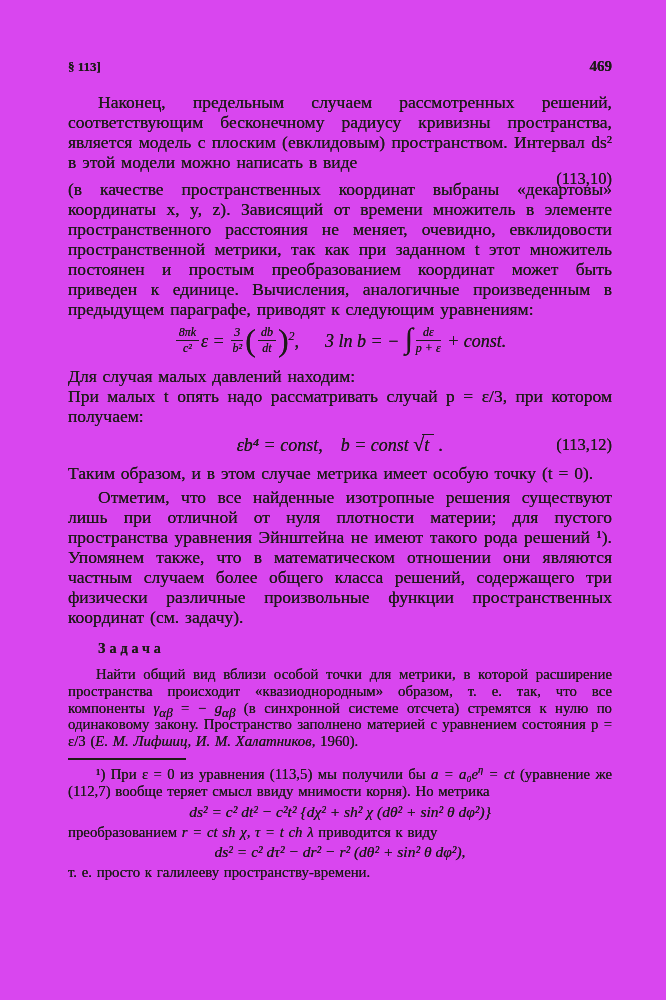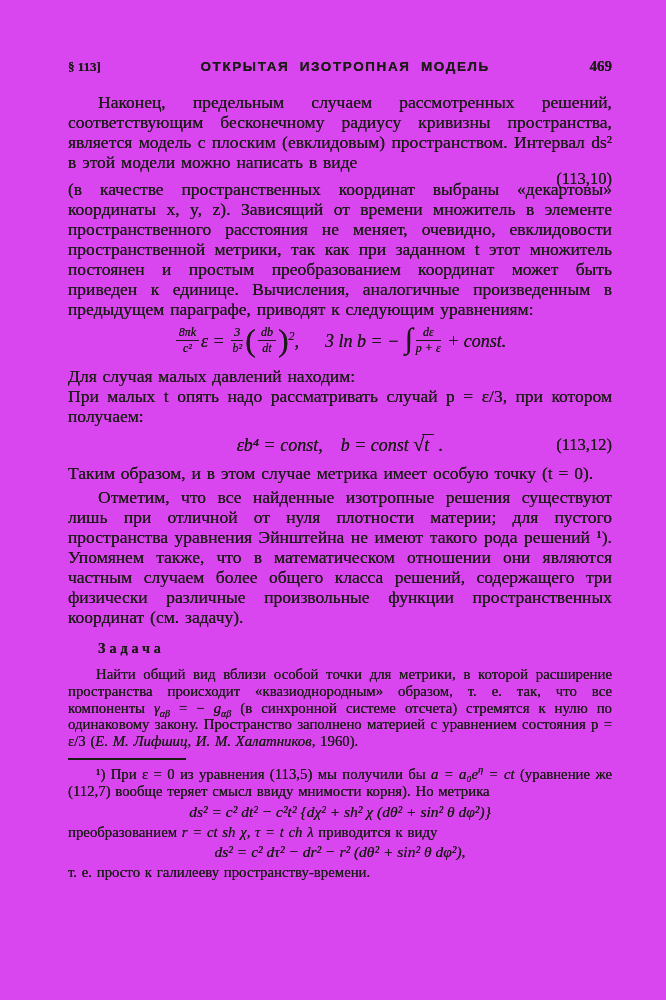--- a/index.html
+++ b/index.html
@@ -47,32 +47,31 @@
 
   .sqrt-sign{ font-style:normal; font-size:20px; }
   .sqrt-arg{ border-top:1.4px solid currentColor; padding:0 5px 0 2px; margin-left:-2px; }
   .gap{ display:inline-block; width:26px; }
 
   .task-heading{ font-size:14px; font-weight:bold; letter-spacing:4px; margin:14px 0 9px 30px; }
   .small{ font-size:14.8px; line-height:16.8px; text-align:justify; margin:0; word-spacing:1px; }
   .small.indent{ text-indent:28px; }
   .fn-rule{ width:118px; border-top:2px solid #1d1b18; margin:8px 0 6px; }
   .fn-eq{ text-align:center; font-style:italic; font-size:15.5px; margin:3px 0; white-space:nowrap; }
-  .var-sub{ font-size:10px; line-height:0; }
+  .var-sub{ font-size:13px; line-height:0; }
   .var-sup{ font-size:10.5px; line-height:0; vertical-align:super; }
   .it{ font-style:italic; }
 </style>
 </head>
 <body>
 
 <div class="page">
 
   <header class="running-head">
     <span class="sec">§ 113]</span>
-    <span class="rh-title">ОТКРЫТАЯ ИЗОТРОПНАЯ МОДЕЛЬ</span>
     <span class="pagenum">469</span>
   </header>
 
   <p class="body indent">Наконец, предельным случаем рассмотренных решений, соответствующим бесконечному радиусу кривизны пространства, является модель с плоским (евклидовым) пространством. Интервал ds² в этой модели можно написать в виде</p>
 
   <div class="eq-row">
     <span class="eq-num">(113,10)</span>
   </div>
 
   <p class="body">(в качестве пространственных координат выбраны «декартовы» координаты x, y, z). Зависящий от времени множитель в элементе пространственного расстояния не меняет, очевидно, евклидовости пространственной метрики, так как при заданном t этот множитель постоянен и простым преобразованием координат может быть приведен к единице. Вычисления, аналогичные произведенным в предыдущем параграфе, приводят к следующим уравнениям:</p>

